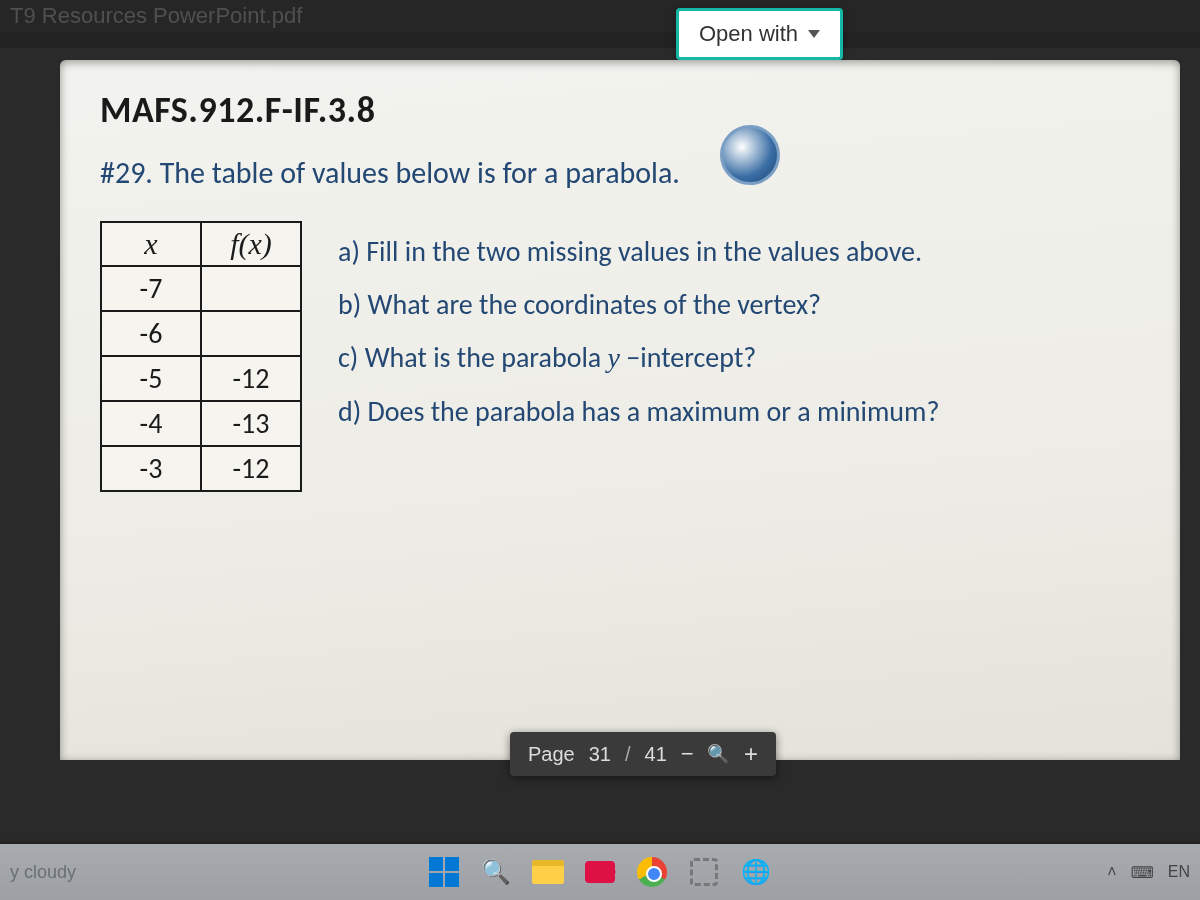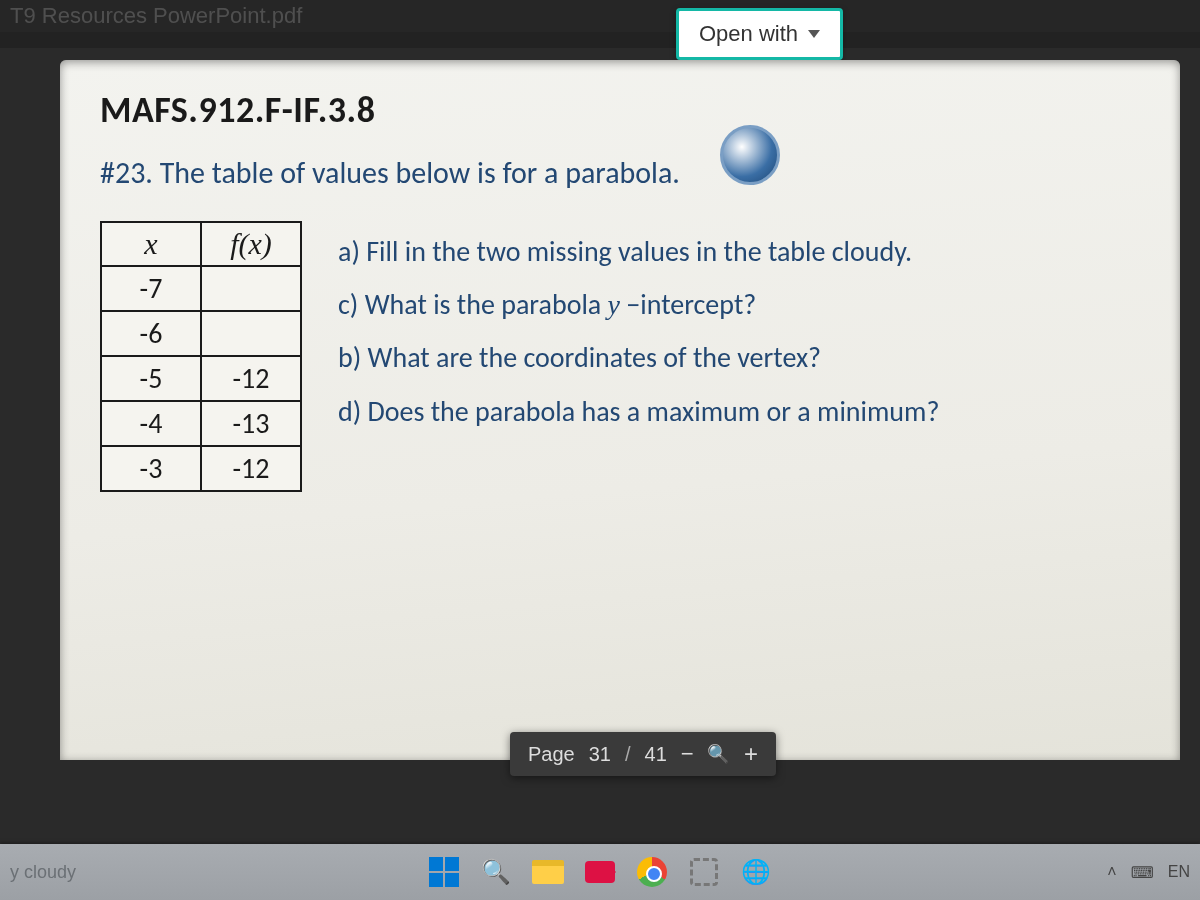--- a/index.html
+++ b/index.html
@@ -207,21 +207,21 @@
 
   <div class="open-with">
     <span>Open with</span>
     <span class="caret"></span>
   </div>
 
   <div class="slide">
     <div class="logo"></div>
 
     <div class="code-title">MAFS.912.F-IF.3.8</div>
-    <div class="question-stem">#23. The table of values below is for a parabola.</div>
+    <div class="question-stem">#29. The table of values below is for a parabola.</div>
 
     <div class="content-row">
 
       <table class="value-table">
         <tbody>
             <tr>
           <th>x</th>
           <th class="fx">f(x)</th>
         </tr>
         <tr>
@@ -241,25 +241,25 @@
           <td>-13</td>
         </tr>
         <tr>
           <td>-3</td>
           <td>-12</td>
         </tr>
       </tbody>
         </table>
 
       <div class="subparts">
-        <div>a) Fill in the two missing values in the table cloudy.</div>
+        <div>a) Fill in the two missing values in the values above.</div>
+        <div>b) What are the coordinates of the vertex?</div>
         <div>
           <span>c) What is the parabola </span><span class="serif-i">y</span><span> −intercept?</span>
         </div>
-        <div>b) What are the coordinates of the vertex?</div>
         <div>d) Does the parabola has a maximum or a minimum?</div>
       </div>
 
     </div>
   </div>
 
   <div class="page-toolbar">
     <span>Page</span>
     <span>31</span>
     <span class="sep">/</span>

